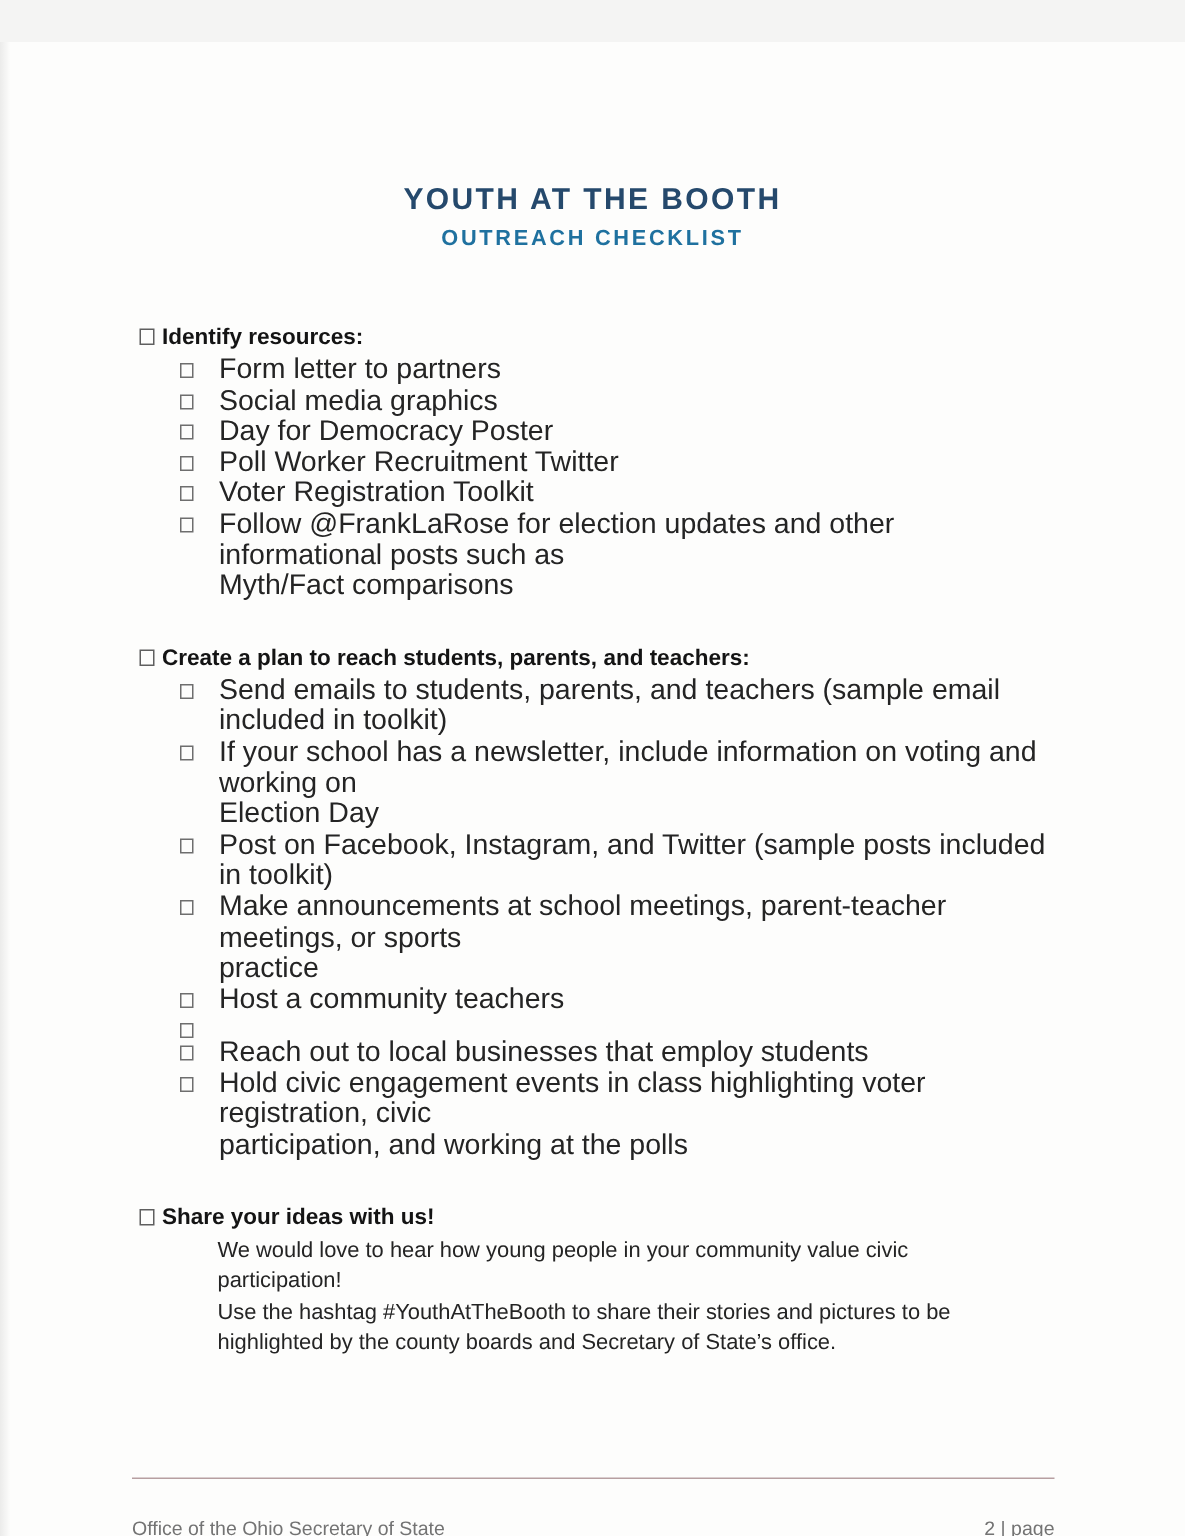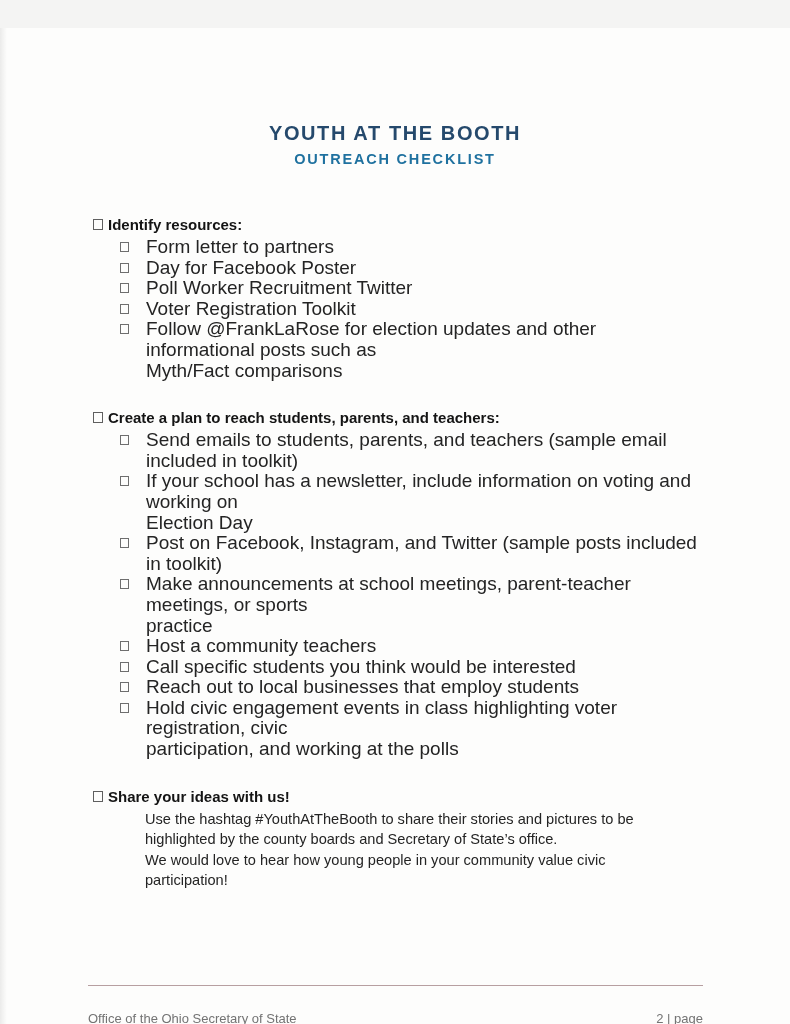--- a/index.html
+++ b/index.html
@@ -136,24 +136,28 @@
       <span class="cb cb-lg"></span>
       <span class="sec-title">Identify resources:</span>
     </div>
     <div class="sec-items">
   <div class="item">
     <span class="cb cb-sm"></span>
     <span class="item-text">Form letter to partners</span>
   </div>
 
 
-
-  <div class="item">
-    <span class="cb cb-sm"></span>
-    <span class="item-text">Day for Facebook Poster</span>
+  <div class="item">
+    <span class="cb cb-sm"></span>
+    <span class="item-text">Social media graphics</span>
+  </div>
+
+  <div class="item">
+    <span class="cb cb-sm"></span>
+    <span class="item-text">Day for Democracy Poster</span>
   </div>
 
   <div class="item">
     <span class="cb cb-sm"></span>
     <span class="item-text">Poll Worker Recruitment Twitter</span>
   </div>
 
   <div class="item">
     <span class="cb cb-sm"></span>
     <span class="item-text">Voter Registration Toolkit</span>
@@ -196,21 +200,20 @@
 practice</span>
   </div>
 
   <div class="item">
     <span class="cb cb-sm"></span>
     <span class="item-text">Host a community teachers</span>
   </div>
 
   <div class="item">
     <span class="cb cb-sm"></span>
-    <span class="item-text">Call specific students you think would be interested</span>
   </div>
 
   <div class="item">
     <span class="cb cb-sm"></span>
     <span class="item-text">Reach out to local businesses that employ students</span>
   </div>
 
   <div class="item">
     <span class="cb cb-sm"></span>
     <span class="item-text">Hold civic engagement events in class highlighting voter registration, civic
@@ -220,25 +223,25 @@
     <div class="sec-paras"></div>
   </section>
 
   <section class="section">
     <div class="sec-head">
       <span class="cb cb-lg"></span>
       <span class="sec-title">Share your ideas with us!</span>
     </div>
     <div class="sec-items"></div>
     <div class="sec-paras">
+  <p class="para">We would love to hear how young people in your community value civic
+participation!</p>
+
   <p class="para">Use the hashtag #YouthAtTheBooth to share their stories and pictures to be
 highlighted by the county boards and Secretary of State’s office.</p>
-
-  <p class="para">We would love to hear how young people in your community value civic
-participation!</p>
 </div>
   </section>
 </main>
 
   <footer class="doc-footer">
     <span>Office of the Ohio Secretary of State</span>
     <span>2 | page</span>
   </footer>
 
 </div>

